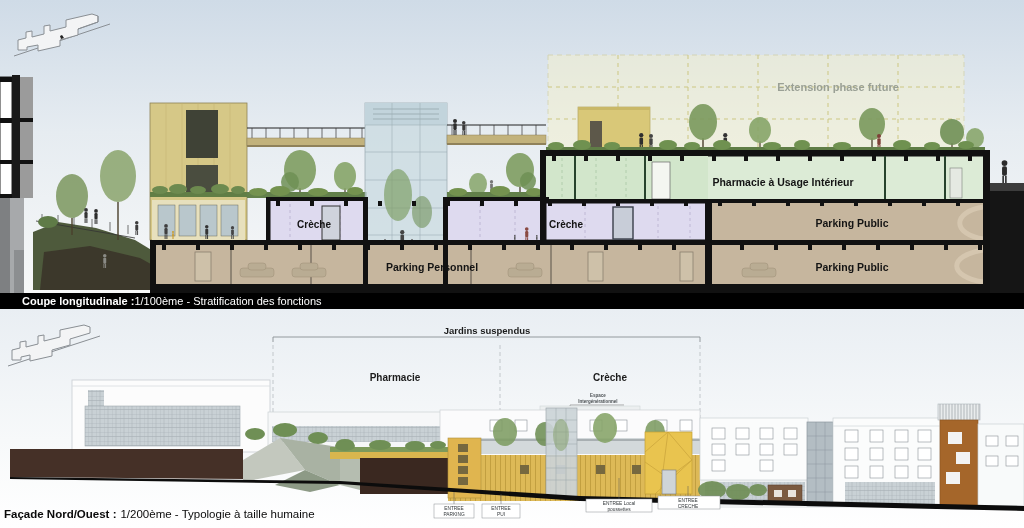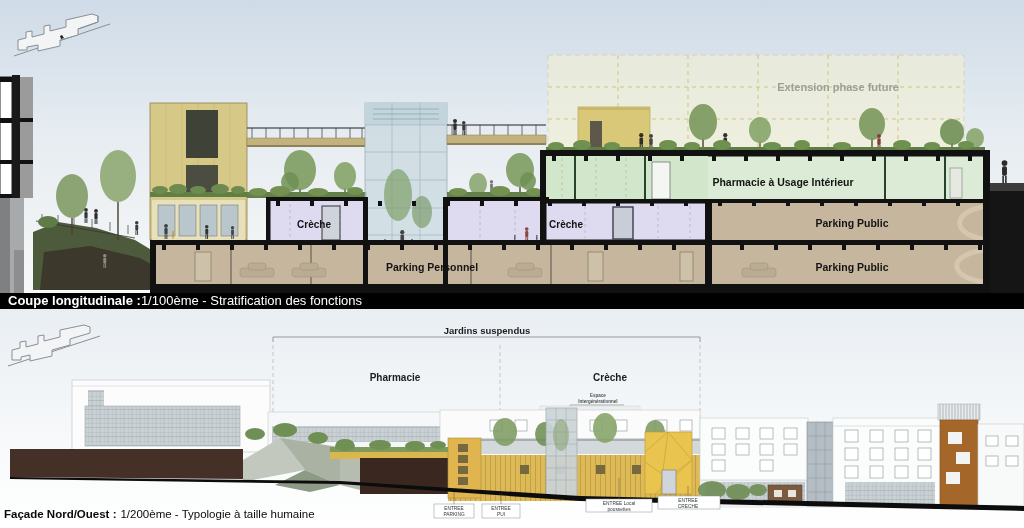--- a/index.html
+++ b/index.html
@@ -3,21 +3,21 @@
 <meta charset="utf-8">
 <style>
   html,body{margin:0;padding:0;background:#ffffff;}
   .stage{position:relative;width:1024px;height:528px;overflow:hidden;background:#f0abfc;
          font-family:"Liberation Sans",sans-serif;}
   .stage svg{position:absolute;left:0;display:block;}
   svg text{font-family:"Liberation Sans",sans-serif;}
   #svg-top{top:0;}
   #svg-bottom{top:309px;}
   .title-bar{position:absolute;left:0;top:293px;width:1024px;height:16px;background:#000;
-             color:#fff;font-size:13px;line-height:16px;padding-left:8px;box-sizing:border-box;
+             color:#fff;font-size:11px;line-height:16px;padding-left:22px;box-sizing:border-box;
              white-space:nowrap;}
   .title-bar .t-name{font-weight:bold;}
   .title-bar .t-rest{font-weight:normal;}
 </style>
 </head>
 <body>
 
 <div class="stage">
 
 <svg id="svg-top" width="1024" height="293" viewBox="0 0 1024 293">

